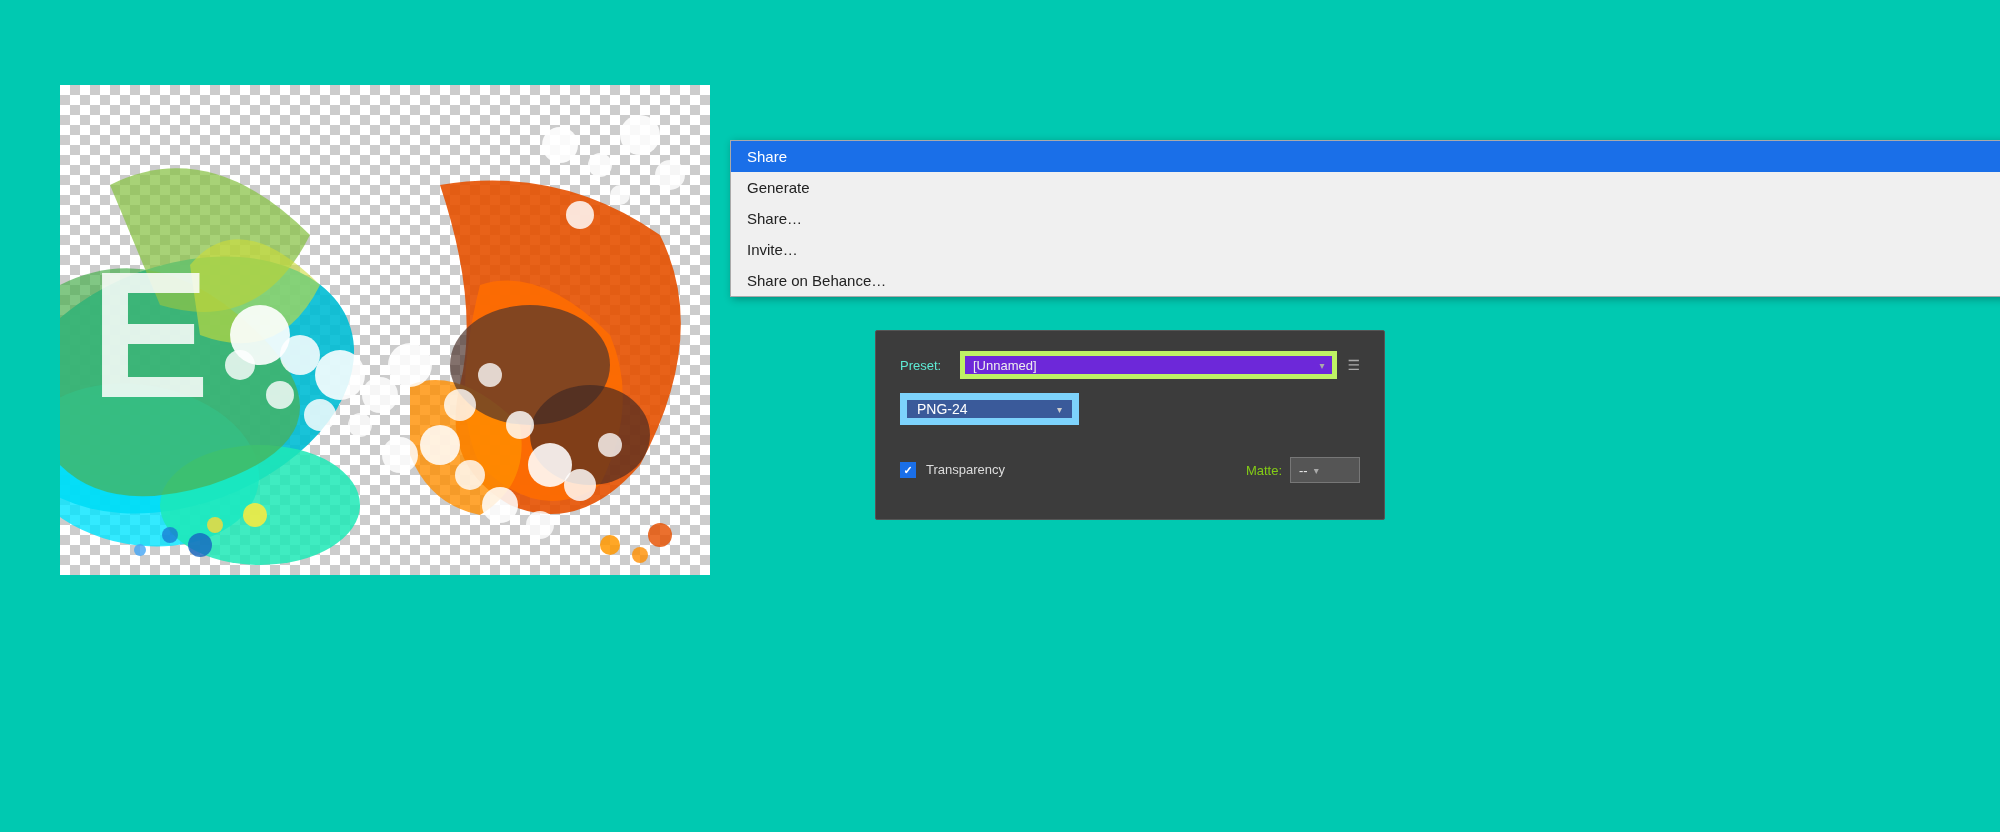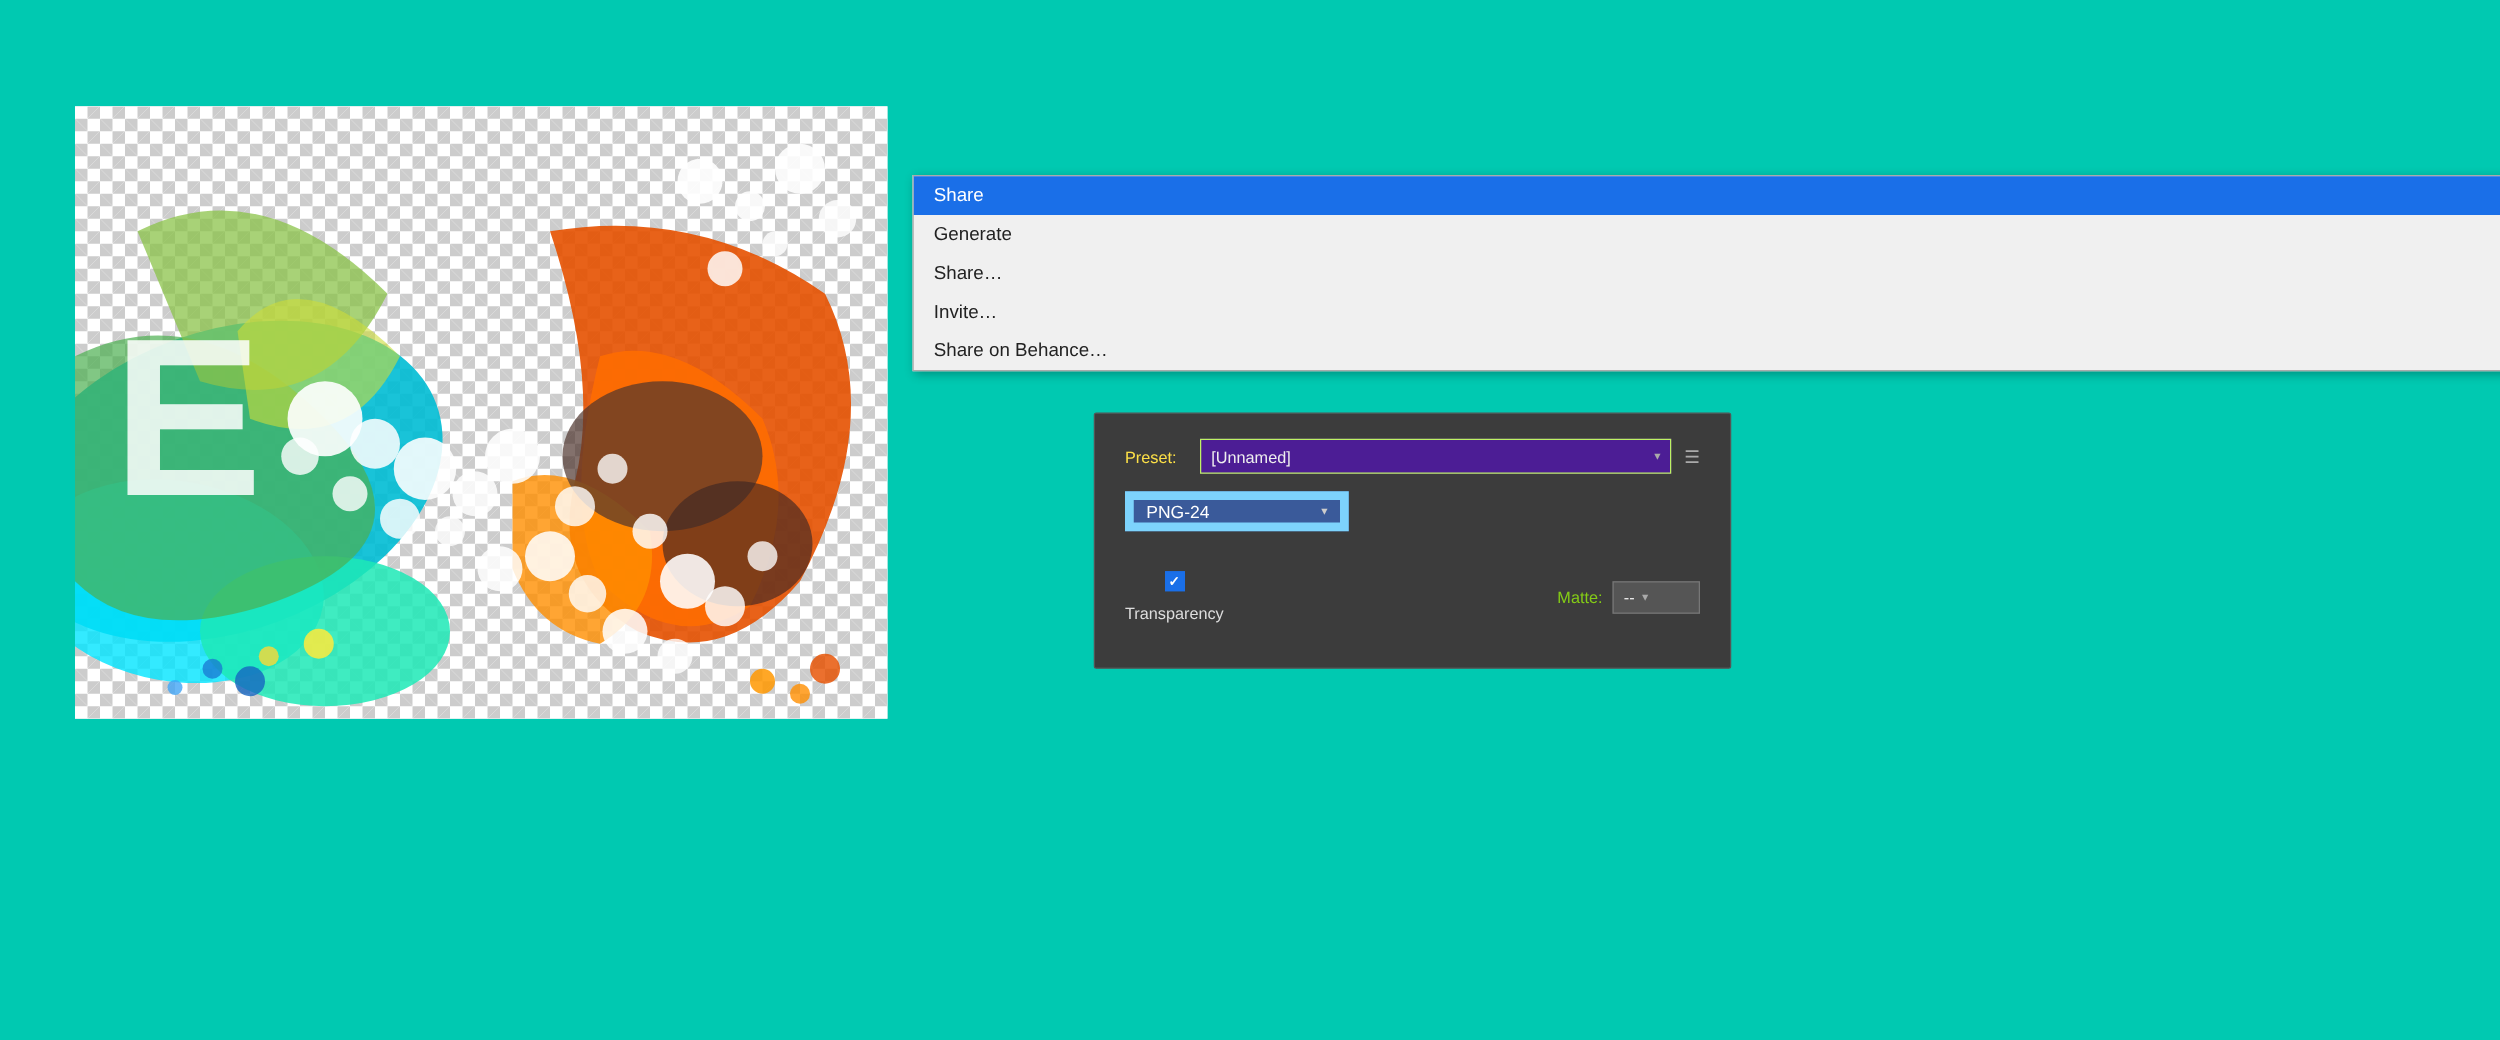--- a/index.html
+++ b/index.html
@@ -100,29 +100,29 @@
     }
 
     .preset-row {
       display: flex;
       align-items: center;
       margin-bottom: 14px;
       gap: 10px;
     }
 
     .preset-label {
-      color: #fde047;
+      color: #5eead4;
       font-size: 13px;
       min-width: 50px;
     }
 
     .preset-dropdown {
       flex: 1;
-      background: #4c1d95;
-      border: 1px solid #bef264;
+      background: #6d28d9;
+      border: 5px solid #bef264;
       color: #eee;
       font-size: 13px;
       padding: 4px 8px;
       display: flex;
       align-items: center;
       justify-content: space-between;
       cursor: pointer;
       height: 28px;
     }
 
@@ -168,23 +168,21 @@
 
     .option-row-full {
       display: flex;
       align-items: center;
       justify-content: space-between;
       margin-bottom: 12px;
     }
 
     .checkbox-group {
       display: flex;
-      align-items: center;
       gap: 10px;
-      flex-direction: column;
     }
 
     .checkbox {
       width: 16px;
       height: 16px;
       border: 1px solid #888;
       background: #555;
       display: flex;
       align-items: center;
       justify-content: center;

